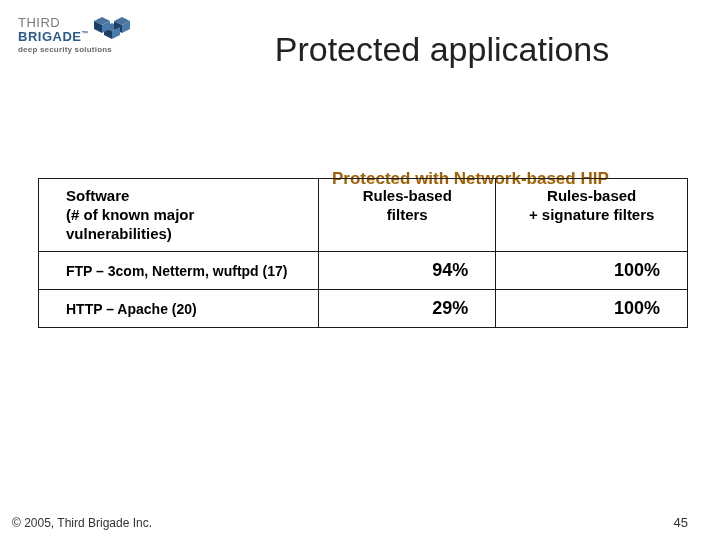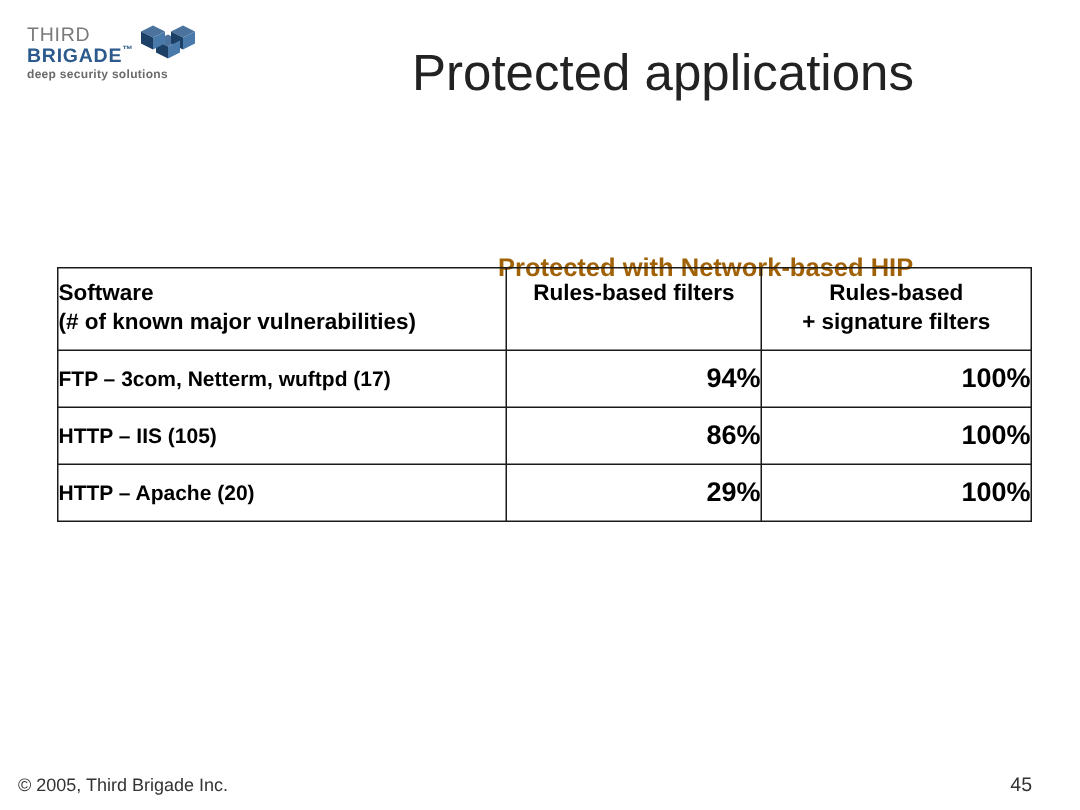--- a/index.html
+++ b/index.html
@@ -68,21 +68,21 @@
   }
   .table {
     position: absolute;
     top: 178px;
     left: 38px;
     width: 650px;
     border-collapse: collapse;
   }
   .table th, .table td {
     border: 1.5px solid #1a1a1a;
-    padding: 8px 0;
+    padding: 8px 27px;
     font-size: 15px;
     text-align: left;
   }
   .table th {
     font-weight: 700;
     vertical-align: top;
     line-height: 1.25;
   }
   .table th.col-b, .table th.col-c {
     text-align: center;
@@ -158,25 +158,20 @@
         <th class="col-c">Rules-based<br>+ signature filters</th>
       </tr>
     </thead>
     <tbody>
       <tr>
         <td class="soft">FTP – 3com, Netterm, wuftpd (17)</td>
         <td class="num">94%</td>
         <td class="num">100%</td>
       </tr>
       <tr>
-        <td class="soft">HTTP – IIS (105)</td>
-        <td class="num">86%</td>
-        <td class="num">100%</td>
-      </tr>
-      <tr>
         <td class="soft">HTTP – Apache (20)</td>
         <td class="num">29%</td>
         <td class="num">100%</td>
       </tr>
     </tbody>
   </table>
 
   <div class="footer-left">© 2005, Third Brigade Inc.</div>
   <div class="footer-right">45</div>
 

